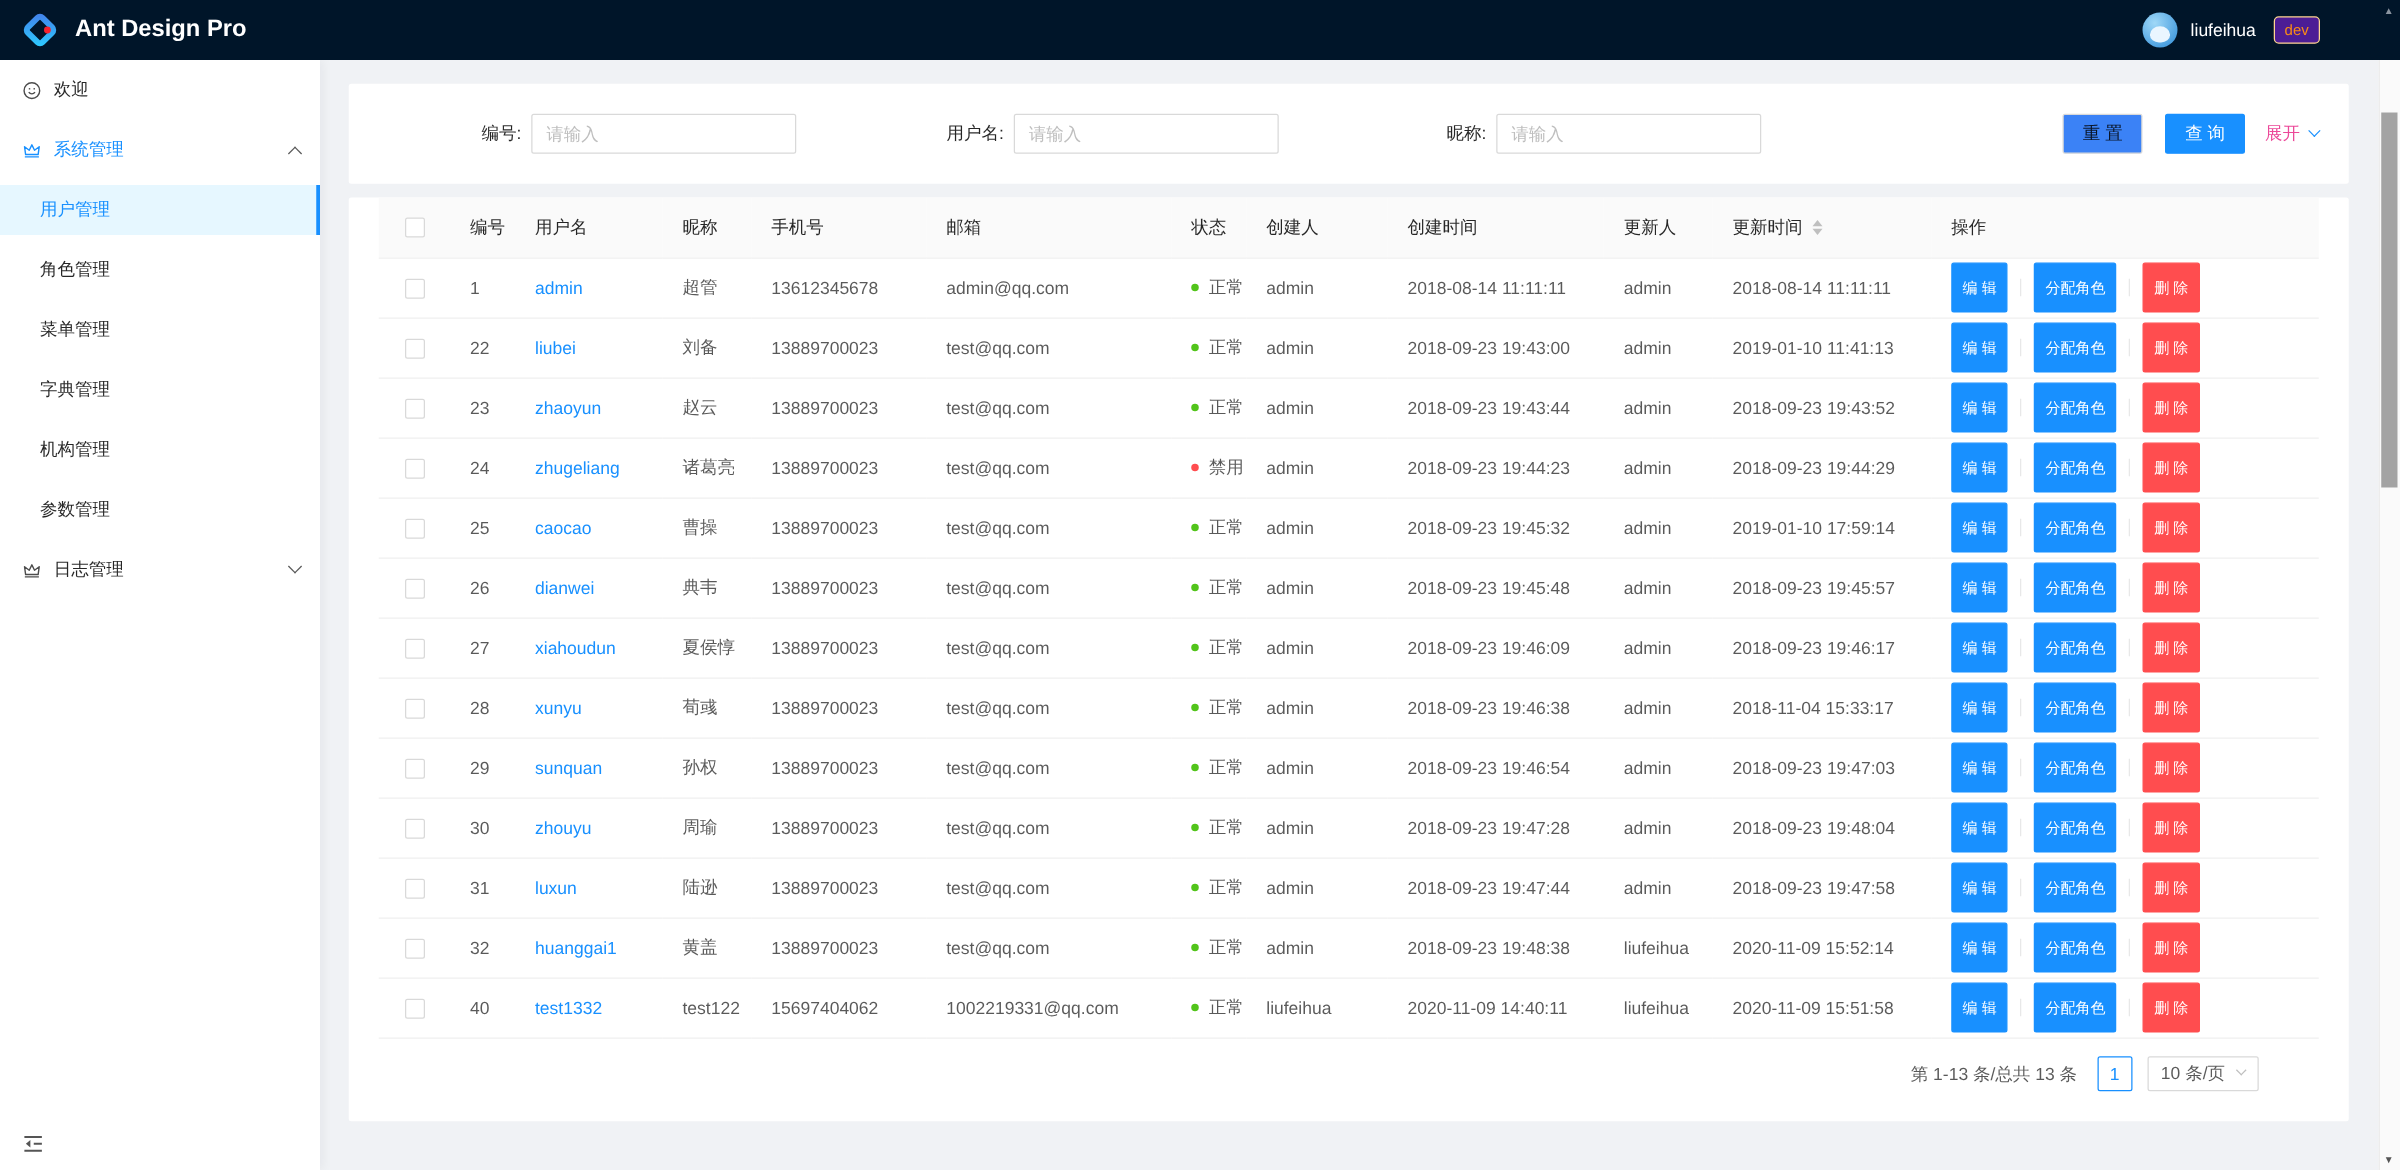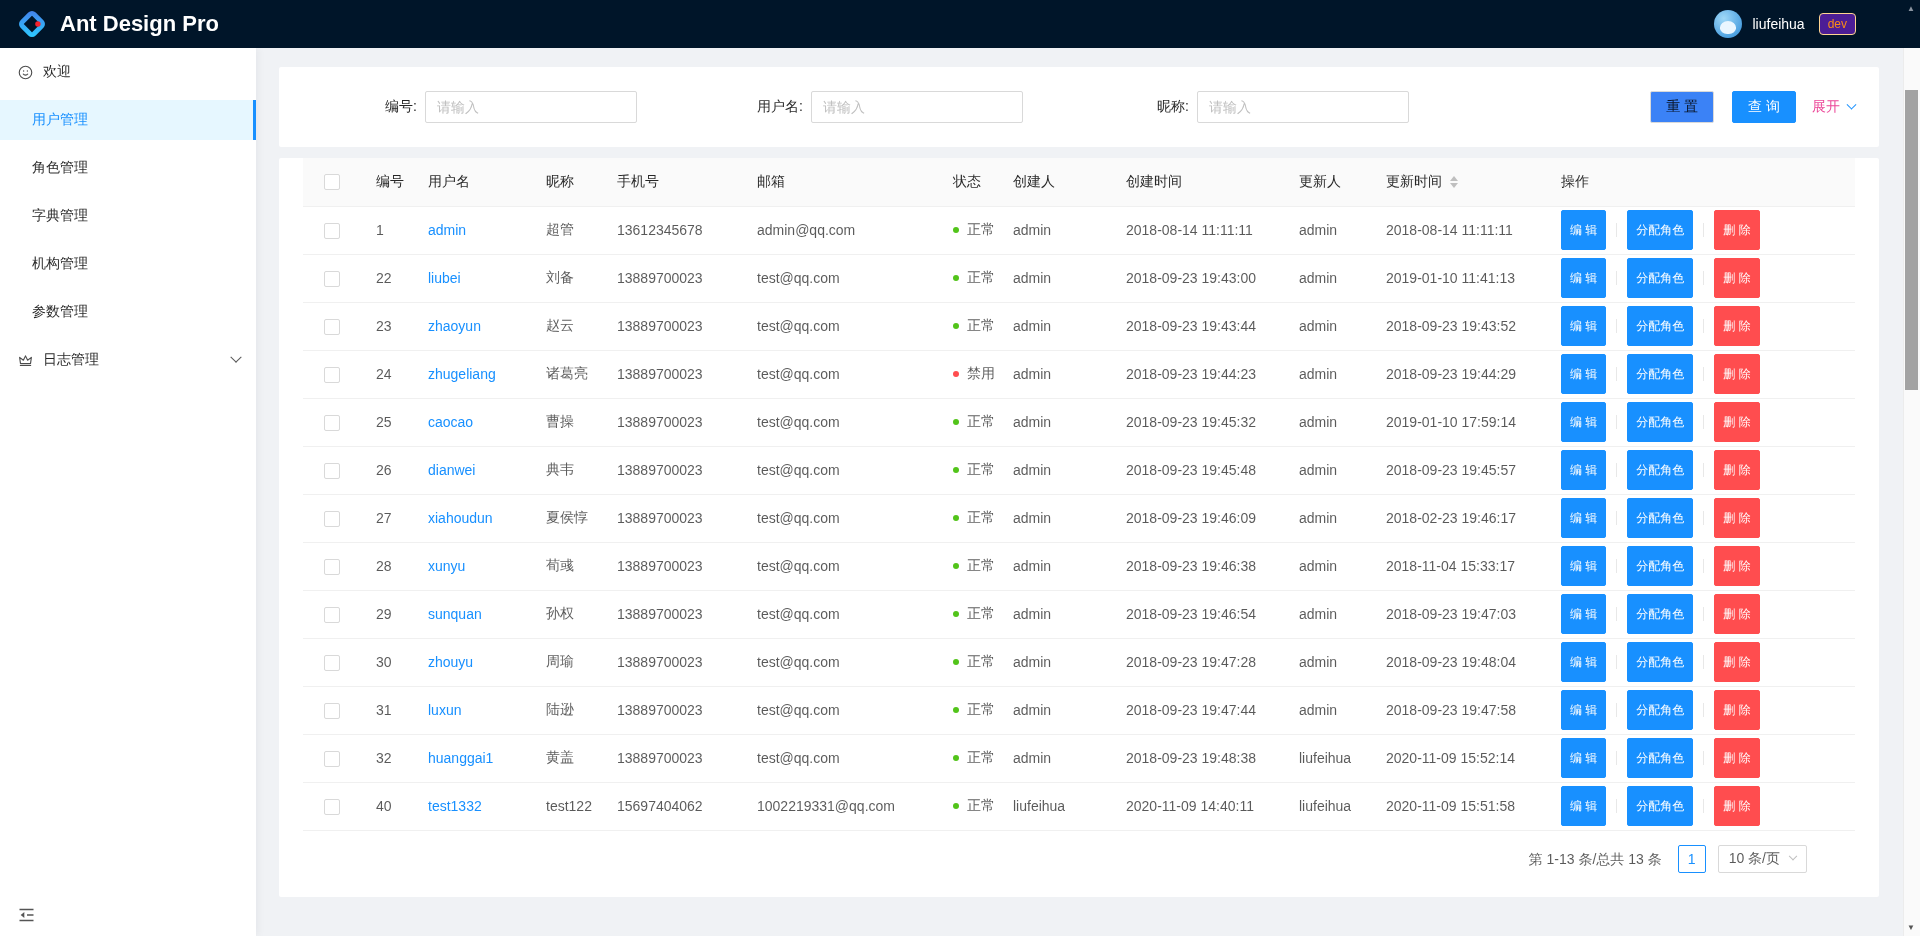--- a/index.html
+++ b/index.html
@@ -3,21 +3,21 @@
 <meta charset="utf-8">
 <style>
   * { box-sizing: border-box; margin: 0; padding: 0; }
   html,body { width:1920px; height:936px; overflow:hidden; }
   body { font-family:"Liberation Sans","DejaVu Sans",sans-serif; font-size:14px; color:rgba(0,0,0,.65); }
   .app { position:relative; width:1920px; height:936px; background:#f0f2f5; overflow:hidden; }
 
   
   .top-header { position:absolute; top:0; left:0; right:0; height:48px; background:#001529; display:flex; align-items:center; padding:0 16px; z-index:5; }
   .logo-wrap { display:flex; align-items:center; }
-  .app-title { color:#fff; font-size:22px; font-weight:bold; margin-left:12px; }
+  .app-title { color:#fff; font-size:19px; font-weight:bold; margin-left:12px; }
   .header-right { margin-left:auto; margin-right:48px; display:flex; align-items:center; }
   .avatar { width:28px; height:28px; border-radius:50%; background:radial-gradient(circle at 35% 30%, #9fd8f7, #4a9fe0 75%); position:relative; overflow:hidden; flex:none; }
   .avatar:after { content:""; position:absolute; left:6px; top:11px; width:16px; height:13px; background:#eaf6ff; border-radius:50% 50% 45% 45%; }
   .user-name { color:#fff; font-size:14px; margin:0 14px 0 10px; }
   .env-tag { font-size:12px; line-height:20px; padding:0 8px; color:#fa8c16; background:#4c1d95; border:1px solid #ffd591; border-radius:4px; }
 
   
   .sider { position:absolute; left:0; top:48px; bottom:0; width:256px; background:#fff; box-shadow:2px 0 8px rgba(0,21,41,.05); z-index:2; }
   .menu { padding-top:4px; }
   .menu-item, .sub-item { height:40px; margin-bottom:8px; display:flex; align-items:center; font-size:14px; color:rgba(0,0,0,.85); cursor:pointer; }
@@ -121,25 +121,37 @@
         <span class="mi-icon">
           <svg width="15" height="15" viewBox="0 0 24 24" fill="none" stroke="currentColor" stroke-width="1.8">
             <circle cx="12" cy="12" r="10"></circle>
               <path d="M8 14s1.5 2.2 4 2.2 4-2.2 4-2.2"></path>
             <circle cx="9" cy="9.6" r="1.1" fill="currentColor" stroke="none"></circle>
               <circle cx="15" cy="9.6" r="1.1" fill="currentColor" stroke="none"></circle>
           </svg>
         </span>
         <span>欢迎</span>
       </div>
+      <div class="menu-item active">
+        <span class="mi-icon">
+          <svg width="15" height="15" viewBox="0 0 24 24" fill="none" stroke="currentColor" stroke-width="1.8" stroke-linejoin="round">
+            <path d="M3 20h18M4 17L2.6 7l6 4.6L12 4.6l3.4 7L21.4 7 20 17z"></path>
+          </svg>
+        </span>
+        <span>系统管理</span>
+        <span class="chev up"></span>
+      </div>
       <div class="sub-item selected">
         <span>用户管理</span>
       </div>
       <div class="sub-item">
         <span>角色管理</span>
+      </div>
+      <div class="sub-item">
+        <span>菜单管理</span>
       </div>
       <div class="sub-item">
         <span>字典管理</span>
       </div>
       <div class="sub-item">
         <span>机构管理</span>
       </div>
       <div class="sub-item">
         <span>参数管理</span>
       </div>
@@ -329,21 +341,21 @@
     <td class="td-sel"><span class="checkbox"></span></td>
     <td>27</td>
     <td><a class="link">xiahoudun</a></td>
     <td>夏侯惇</td>
     <td>13889700023</td>
     <td>test@qq.com</td>
     <td><span class="dot normal"></span><span>正常</span></td>
     <td>admin</td>
     <td>2018-09-23 19:46:09</td>
     <td>admin</td>
-    <td>2018-02-23 19:46:17</td>
+    <td>2018-09-23 19:46:17</td>
     <td>
       <button class="btn btn-primary btn-sm">编 辑</button><span class="v-divider"></span><button class="btn btn-primary btn-sm">分配角色</button><span class="v-divider"></span><button class="btn btn-danger btn-sm">删 除</button>
     </td>
   </tr>
               <tr>
     <td class="td-sel"><span class="checkbox"></span></td>
     <td>28</td>
     <td><a class="link">xunyu</a></td>
     <td>荀彧</td>
     <td>13889700023</td>

